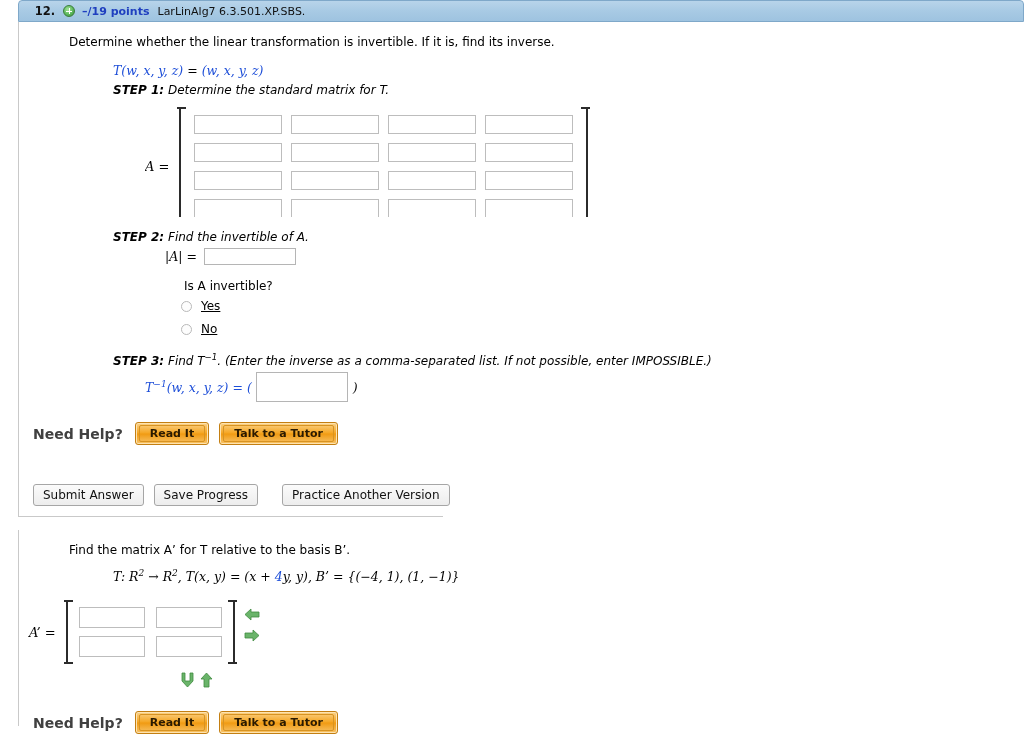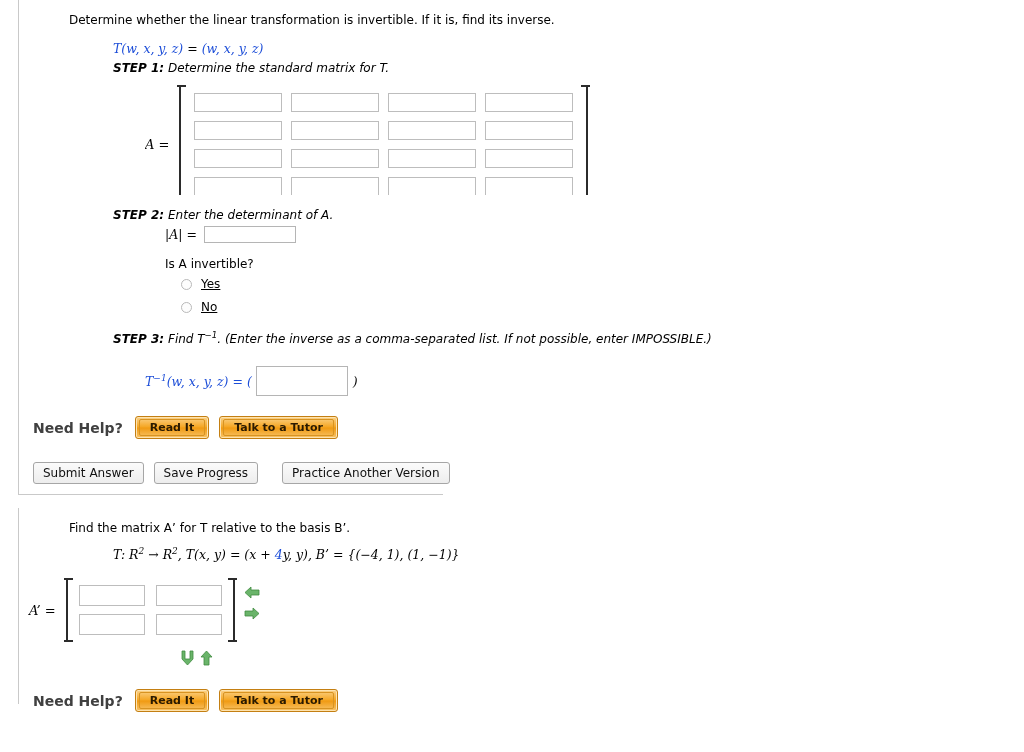--- a/index.html
+++ b/index.html
@@ -228,20 +228,26 @@
   .vdiv { width: 1px; height: 18px; background: #c4c4c4; margin: 0 10px 0 4px; }
 
   
   .garrow { display: inline-block; flex: none; }
 </style>
 </head>
 <body>
 
 <div class="question">
 
+  <div class="q-header">
+    <div class="q-num">12.</div>
+    <div class="plus-icon"></div>
+    <div class="q-points">–/19 points</div>
+    <div class="q-code">LarLinAlg7 6.3.501.XP.SBS.</div>
+  </div>
 
   <div class="q-body" style="height:452px;">
     <div class="q-inner">
 
       <div class="prompt">Determine whether the linear transformation is invertible. If it is, find its inverse.</div>
 
       <div class="formula" style="margin-top:13px; margin-left:44px;">
         <span class="red">T(w, x, y, z)</span>
         <span class="upr">=</span>
         <span class="red">(w, x, y, z)</span>
@@ -275,46 +281,46 @@
                 <input class="cellbox" style="width: 88px; height: 19px;">
                 <input class="cellbox" style="width: 88px; height: 19px;">
               </div>
             <div class="brk brk-r"></div>
           </div>
         </div>
       </div>
 
       <div class="step-line" style="margin-top:13px; margin-left:44px;">
         <span class="step-label">STEP 2:</span>
-        <span>Enter the determinant of A.</span>
+        <span>Find the invertible of A.</span>
       </div>
 
       <div style="margin-top:4px; margin-left:96px; display:flex; align-items:center;">
         <span class="formula" style="margin-right:7px;">|A| =</span>
         <input class="inp" style="width: 92px; height: 17px;" value="">
       </div>
 
       <div style="margin-top:14px; margin-left:96px;">
-        <div style="font-size:12px;">Is A invertible?</div>
+        <div style="font-size:12px;margin-left:19px;">Is A invertible?</div>
         <div class="radio-row" style="margin-left:16px;margin-top:6px;">
           <div class="radio"></div>
           <span class="radio-label">Yes</span>
         </div>
         <div class="radio-row" style="margin-left:16px;margin-top:9px;">
           <div class="radio"></div>
           <span class="radio-label">No</span>
         </div>
       </div>
 
       <div class="step-line" style="margin-top:16px; margin-left:44px;">
         <span class="step-label">STEP 3:</span>
         <span>Find T<sup style="font-size:0.72em">−1</sup>. (Enter the inverse as a comma-separated list. If not possible, enter IMPOSSIBLE.)</span>
       </div>
 
-      <div style="margin-top:20px; margin-left:76px; display:flex; align-items:center;">
+      <div style="margin-top:4px; margin-left:76px; display:flex; align-items:center;">
         <span class="formula red" style="margin-right:4px;">T<sup style="font-size:0.72em">−1</sup>(w, x, y, z) = (</span>
         <input class="inp" style="width: 92px; height: 30px;" value="">
         <span class="formula" style="margin-left:5px;">)</span>
       </div>
 
       <div class="needhelp-row" style="margin-top:20px; margin-left:-36px;">
         <div class="needhelp-text">Need Help?</div>
         <div class="help-btn">
             <span>Read It</span>
           </div>

